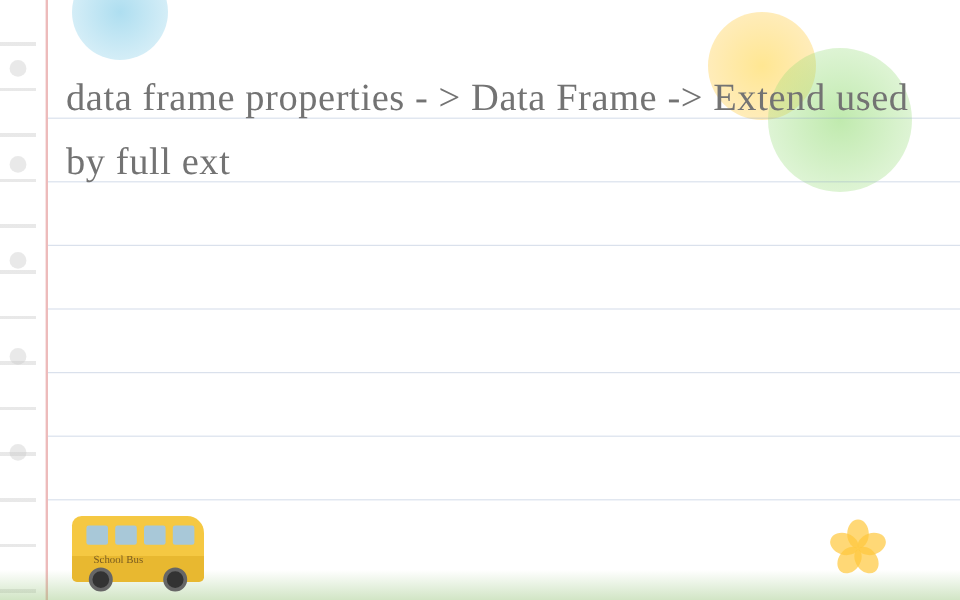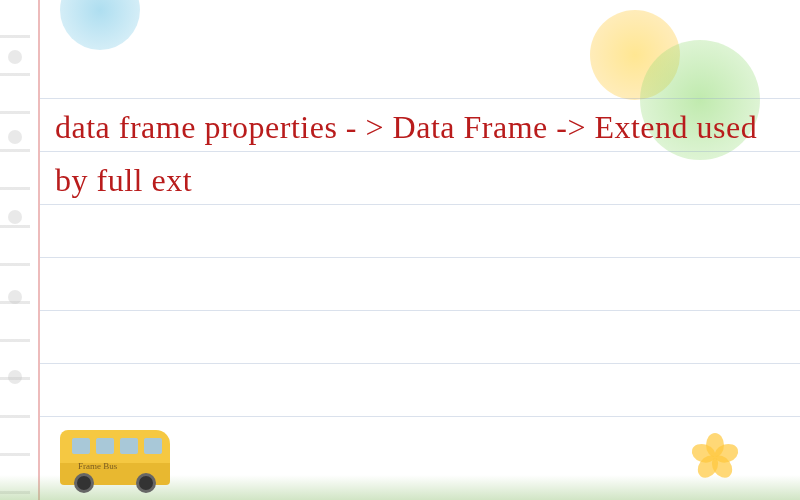--- a/index.html
+++ b/index.html
@@ -87,24 +87,23 @@
       width: 2px;
       background: rgba(220,120,120,0.5);
     }
     .content {
       position: absolute;
       left: 55px;
       top: 55px;
       right: 30px;
       font-family: Georgia, serif;
       font-size: 32px;
-      color: #b91c1c;
+      color: #737373;
       line-height: 1.65;
       letter-spacing: 0.5px;
-      margin-top: 46px;
     }
     .hline {
       position: absolute;
       left: 40px;
       right: 0;
       height: 1px;
       background: rgba(150,170,200,0.35);
     }
     .school-bus {
       position: absolute;
@@ -175,21 +174,21 @@
 
 <div class="content">data frame properties - &gt; Data Frame -&gt; Extend used by full ext</div>
 
 <div class="grass"></div>
 
 <div class="school-bus">
   <div class="bus-window" style="left:12px"></div>
   <div class="bus-window" style="left:36px"></div>
   <div class="bus-window" style="left:60px"></div>
   <div class="bus-window" style="left:84px"></div>
-  <div class="bus-text">Frame Bus</div>
+  <div class="bus-text">School Bus</div>
   <div class="wheel" style="left:14px"></div>
   <div class="wheel" style="right:14px"></div>
 </div>
 
 <div class="flower">
   <div class="flower-petal" style="transform:rotate(0deg)"></div>
   <div class="flower-petal" style="transform:rotate(72deg)"></div>
   <div class="flower-petal" style="transform:rotate(144deg)"></div>
   <div class="flower-petal" style="transform:rotate(216deg)"></div>
   <div class="flower-petal" style="transform:rotate(288deg)"></div>

